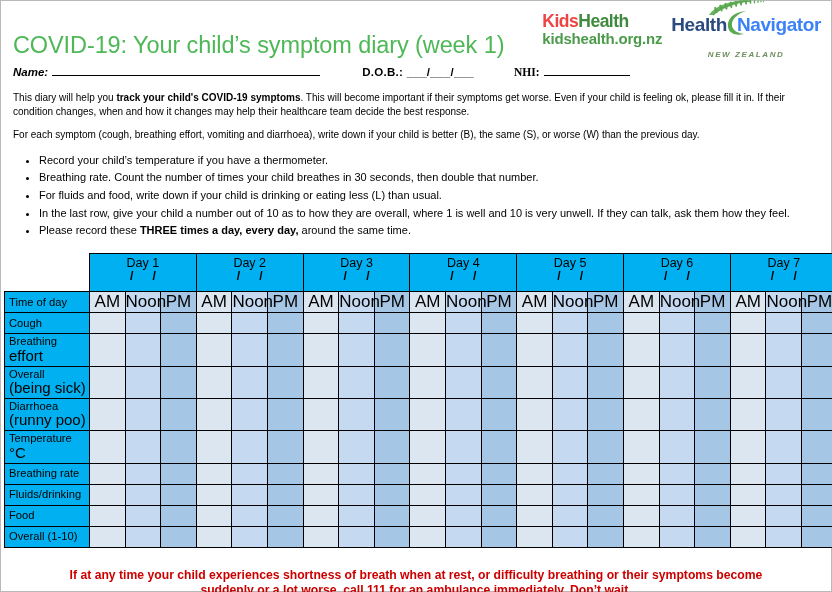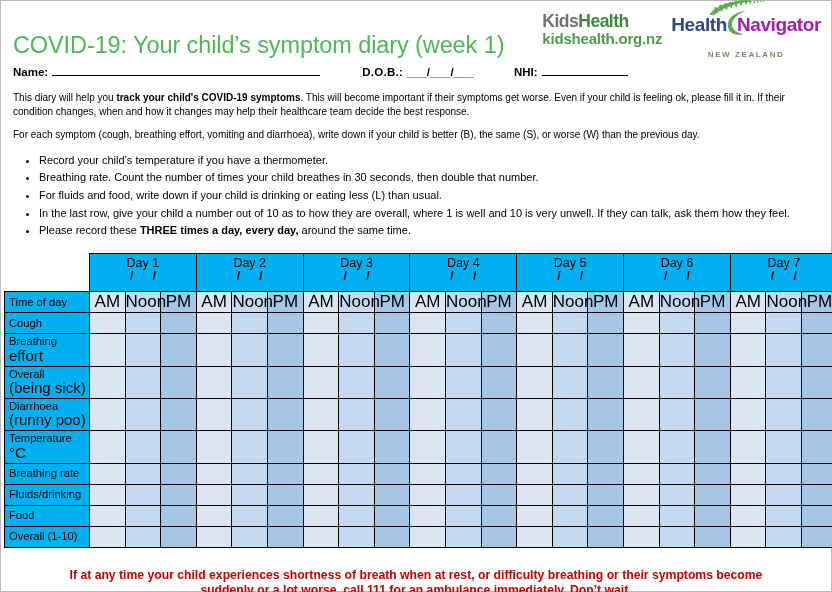--- a/index.html
+++ b/index.html
@@ -48,21 +48,21 @@
   .kidshealth {
     text-align: left;
     line-height: 1.05;
     padding-top: 9px;
   }
   .kh-word {
     font-size: 17.5px;
     font-weight: bold;
     letter-spacing: -0.5px;
   }
-  .kh-kids { color: #737373; }
+  .kh-kids { color: #ef4444; }
   .kh-health { color: #3f8a3f; }
   .kh-url {
     font-size: 15px;
     font-weight: bold;
     color: #4b9b4b;
     letter-spacing: -0.2px;
     margin-top: 1px;
   }
   .hnav {
     position: relative;
@@ -93,57 +93,58 @@
     padding-left: 9px;
   }
   .hnav-swoosh {
     position: absolute;
     left: -2px; top: -5px;
     width: 22px; height: 28px;
   }
   .hnav-nav {
     font-size: 19px;
     font-weight: bold;
-    color: #a21caf;
+    color: #3b82f6;
     letter-spacing: -0.4px;
     position: relative;
   }
   .hnav-nz {
     font-size: 8px;
     font-weight: bold;
     color: #6f8f5f;
     letter-spacing: 1.6px;
     margin-top: 14px;
+    font-style: italic;
   }
 
   
   .fields {
     padding: 5px 12px 0 12px;
   }
   .field-row {
     display: flex;
     align-items: baseline;
     margin-bottom: 4px;
     font-size: 11.5px;
     font-weight: bold;
   }
-  .f-label { white-space: nowrap; }
+  .f-label { white-space: nowrap; font-style: italic; }
   .f-line {
     border-bottom: 1.4px solid #000;
     height: 12px;
     margin-left: 4px;
   }
   .f-name-line { width: 268px; }
   .f-team-line { width: 228px; }
   .f-dob {
     margin-left: 42px;
     white-space: nowrap;
     letter-spacing: 0.3px;
   }
-  .f-nhi { margin-left: 40px; white-space: nowrap; }
+  .f-nhi { margin-left: 40px; white-space: nowrap; font-family: Liberation Serif, serif; }
   .f-nhi-line { width: 86px; }
   .f-phone { margin-left: 82px; white-space: nowrap; }
   .f-phone-line { width: 228px; }
 
   
   .bodytext {
     padding: 9px 12px 0 12px;
     font-size: 10px;
     line-height: 1.42;
   }

